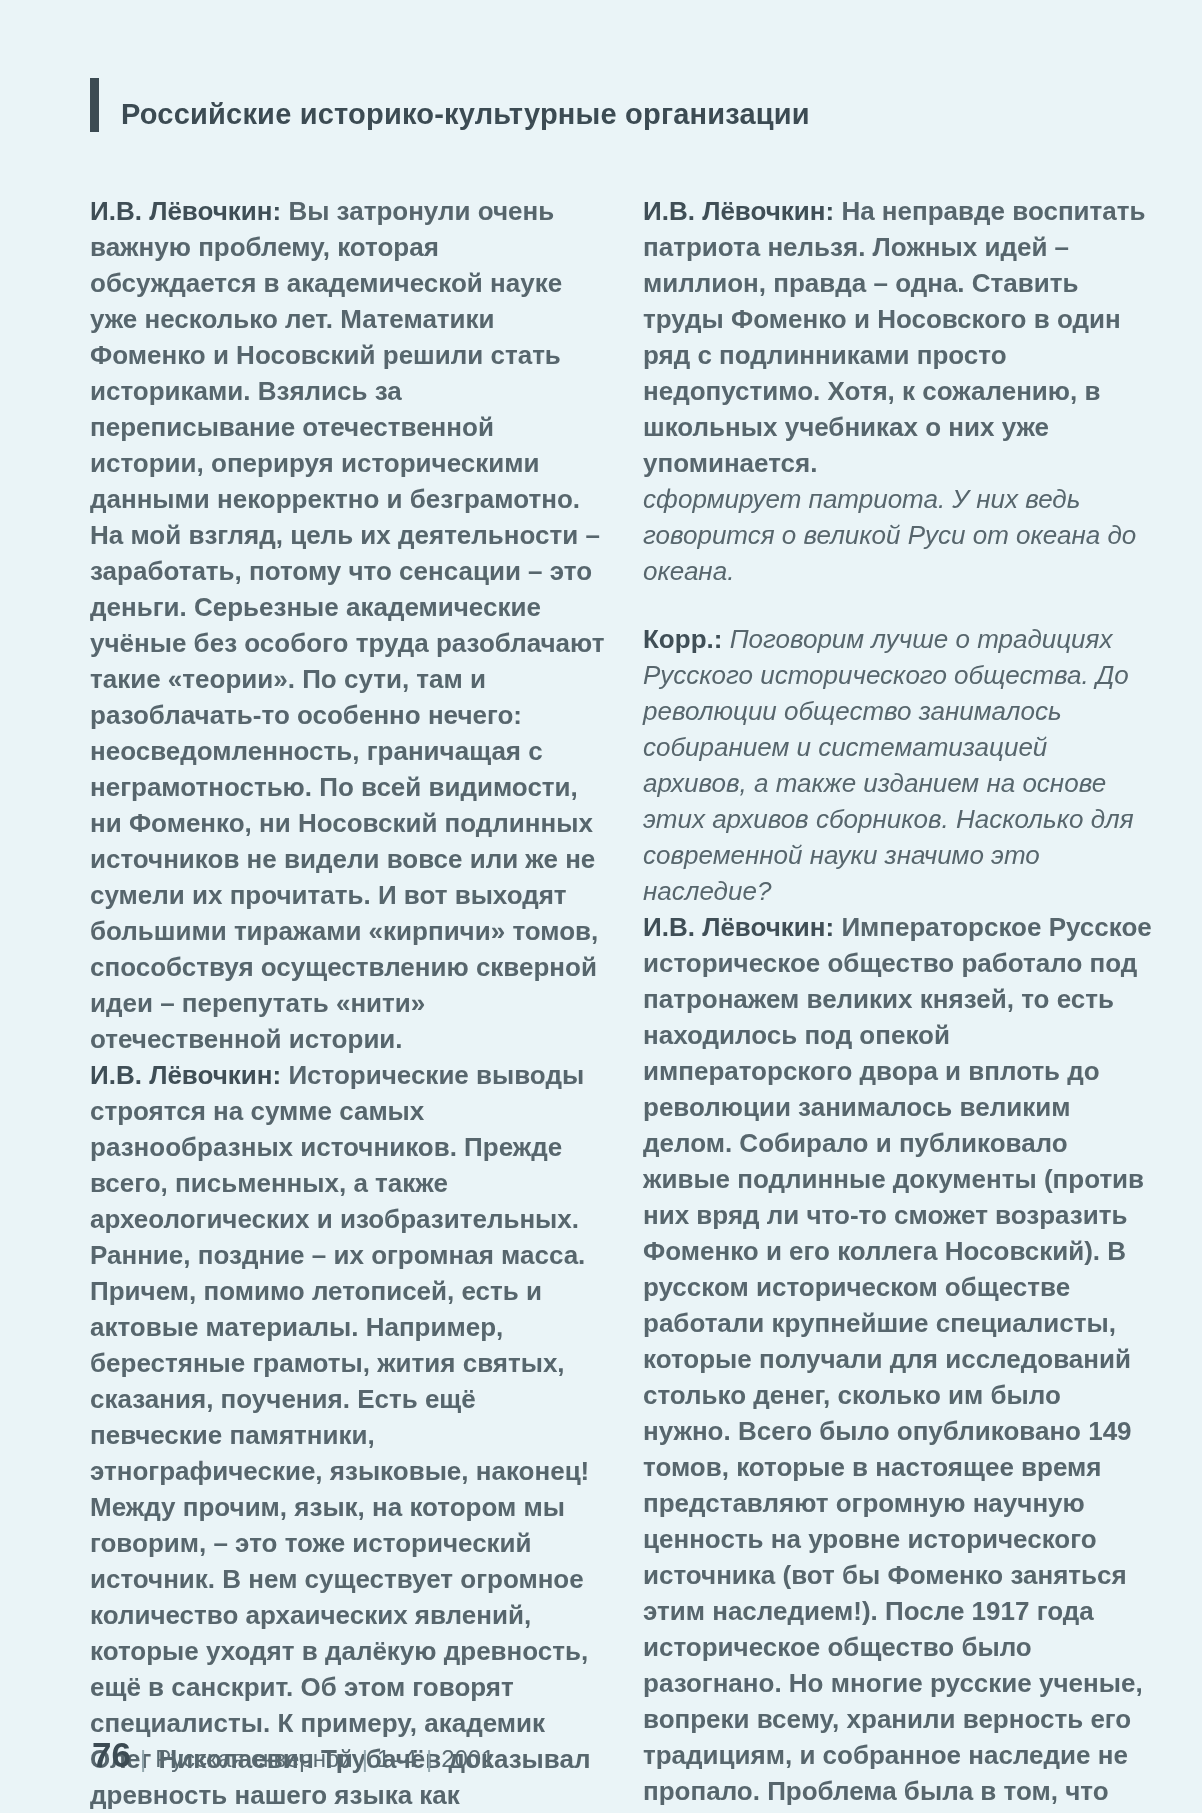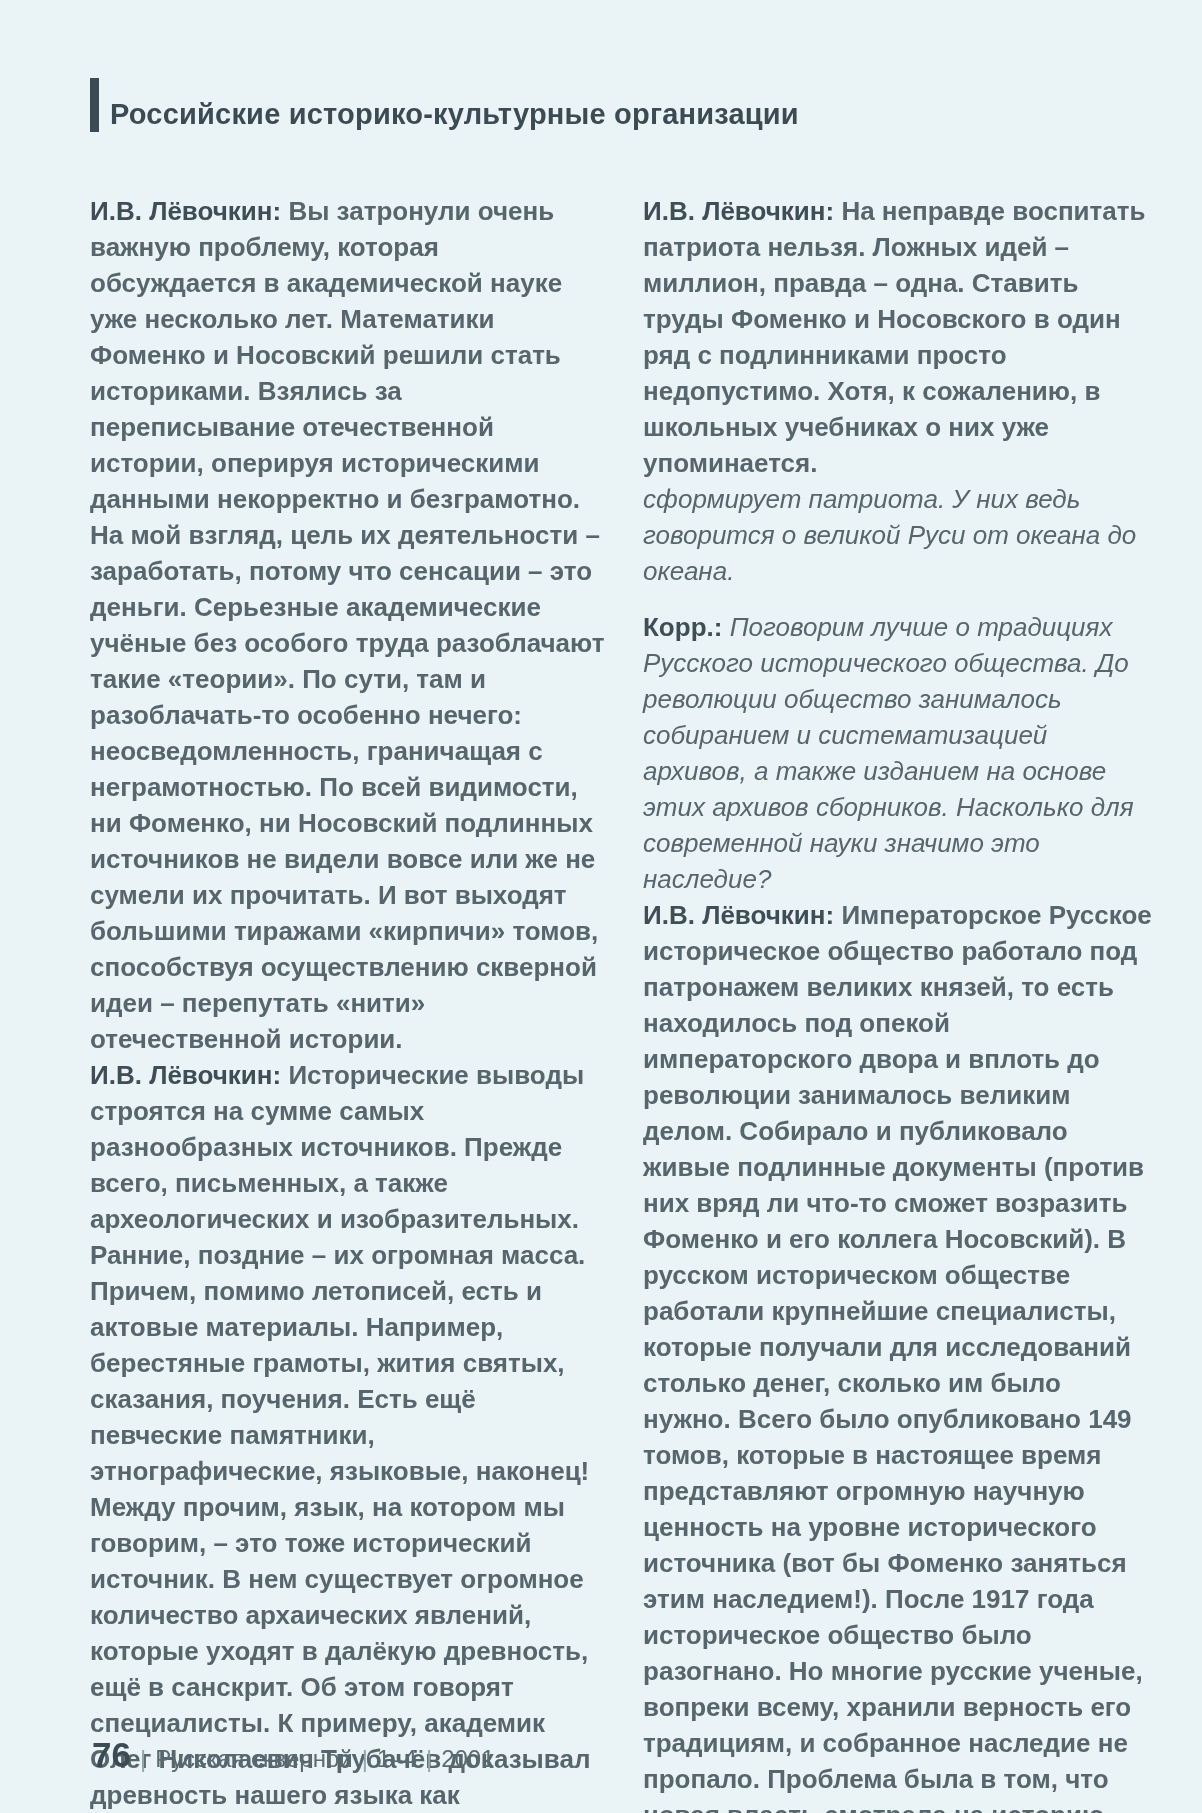--- a/index.html
+++ b/index.html
@@ -20,20 +20,21 @@
     overflow: hidden;
     background: #eaf4f7;
   }
   
   .section-header {
     position: absolute;
     left: 90px;
     top: 78px;
     display: flex;
     align-items: flex-end;
+    gap: 11px;
   }
   .header-bar {
     width: 9px;
     height: 54px;
     background: #3c4b53;
     margin-right: 11px;
   }
   .section-title {
     margin: 0;
     font-size: 29px;
@@ -52,21 +53,21 @@
     font-size: 26px;
     line-height: 36px;
     text-align: left;
   }
   .column-left  { left: 90px; }
   .column-right { left: 643px; width: 509px; }
   .para {
     margin: 0;
   }
   .para.gap {
-    margin-top: 20px;
+    margin-top: 32px;
   }
   .speaker {
     font-weight: bold;
     color: #3f4e56;
   }
   .speech.normal { font-style: normal; font-weight: bold; }
   .speech.italic { font-style: italic; }
   
   .page-footer {
     position: absolute;

